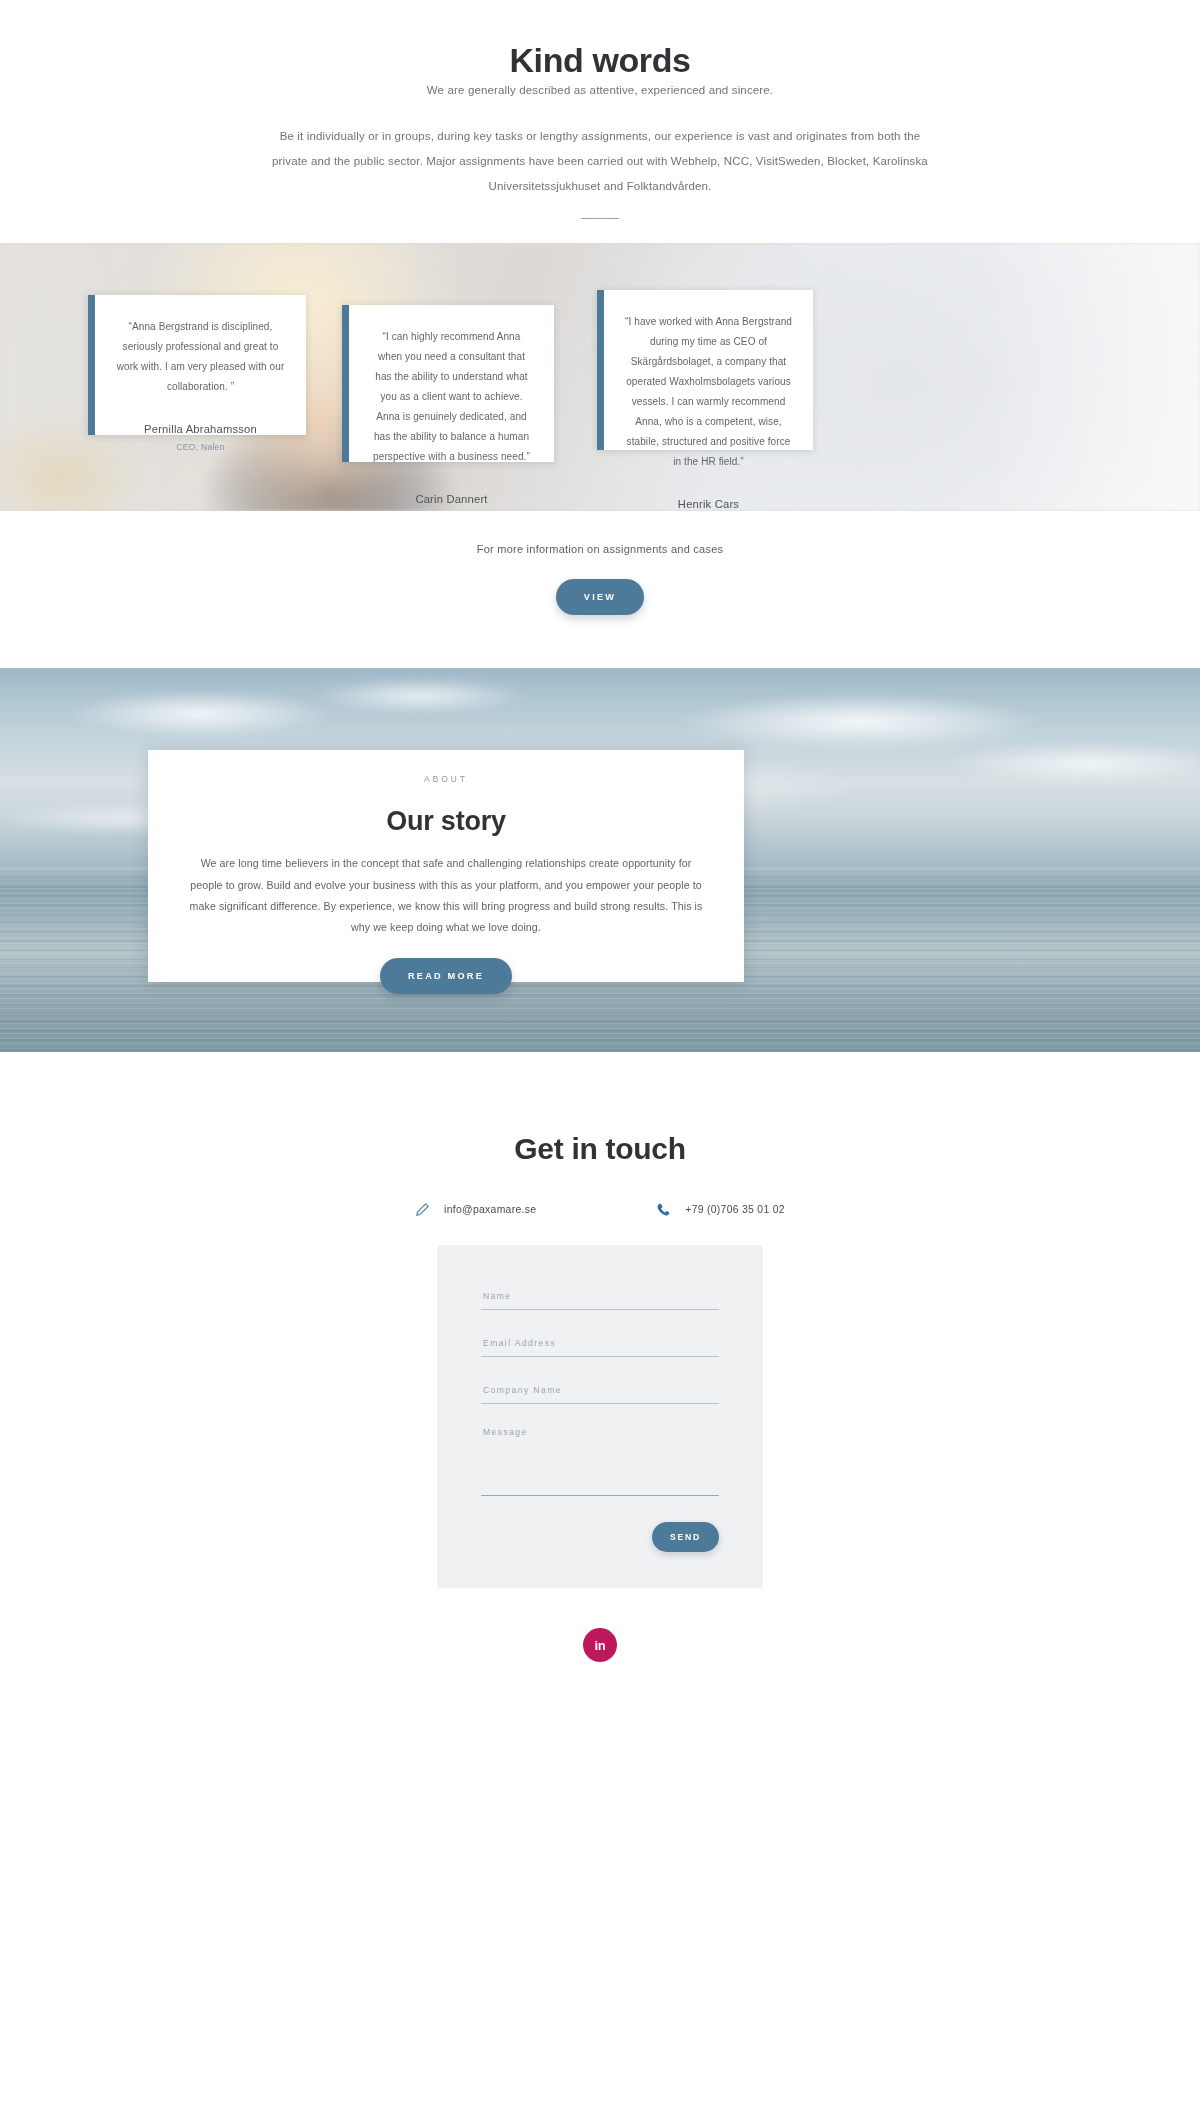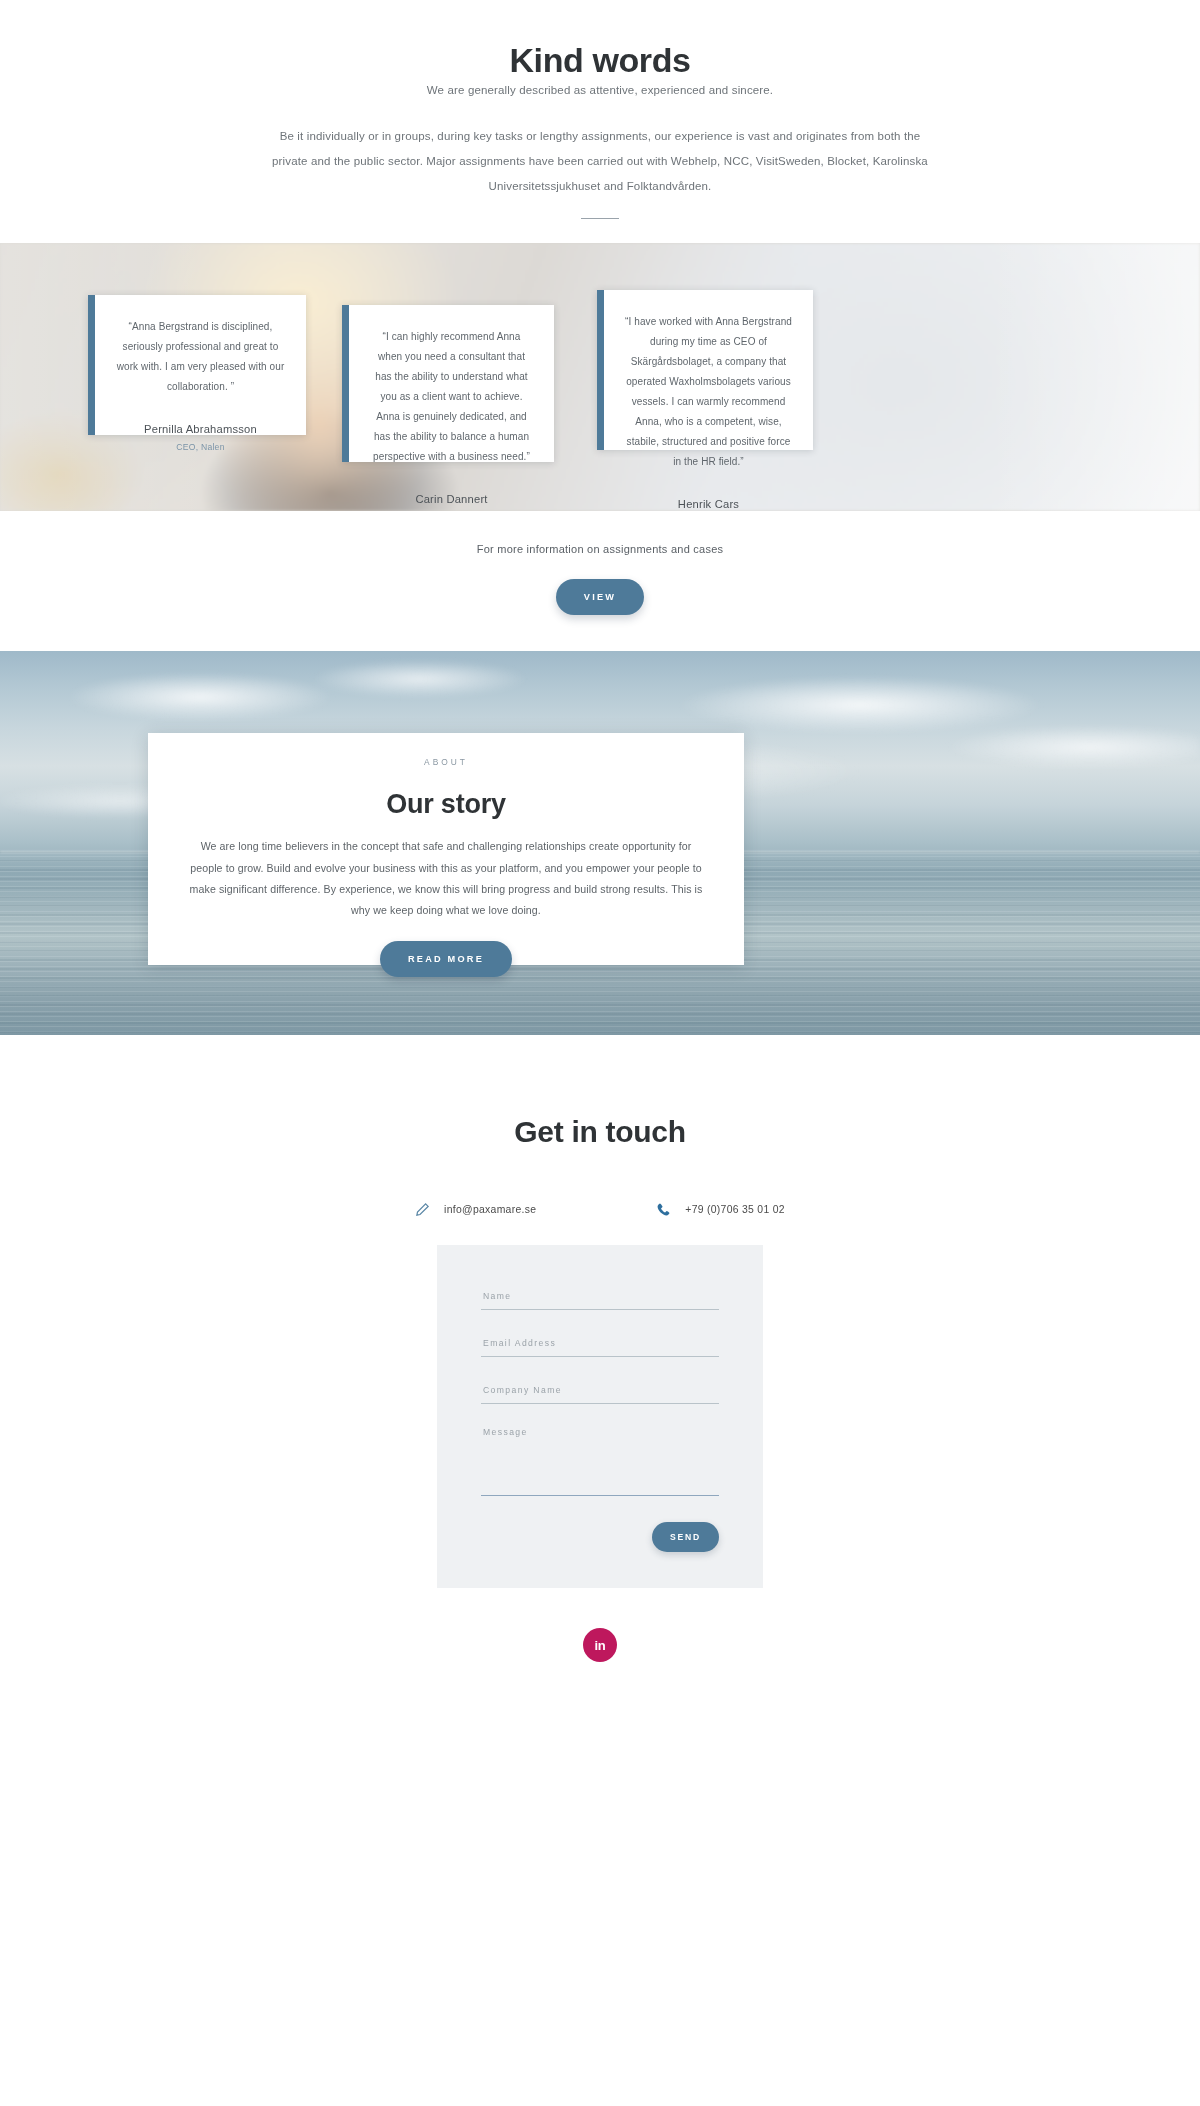--- a/index.html
+++ b/index.html
@@ -126,21 +126,21 @@
     font-weight: 700;
     letter-spacing: 2.2px;
     font-family: "Liberation Sans", sans-serif;
     box-shadow: 0 4px 9px rgba(40,60,80,0.22);
     cursor: pointer;
   }
 
   
   .story-band {
     position: relative;
-    margin-top: 36px;
+    margin-top: 53px;
     width: 1200px;
     height: 384px;
     overflow: hidden;
   }
   .sea-bg {
     position: absolute; inset: 0;
     background:
       linear-gradient(180deg,
         #9fb9c9 0%,
         #b4c9d4 10%,
@@ -221,21 +221,21 @@
     padding-top: 80px;
     text-align: center;
   }
   .contact-title {
     font-size: 30px;
     font-weight: 700;
     color: #2f3336;
     letter-spacing: -0.3px;
   }
   .contact-links {
-    margin-top: 53px;
+    margin-top: 36px;
     display: flex;
     justify-content: center;
     gap: 120px;
     align-items: flex-start;
   }
   .contact-item {
     display: flex;
     align-items: center;
     gap: 14px;
     font-size: 10.4px;

